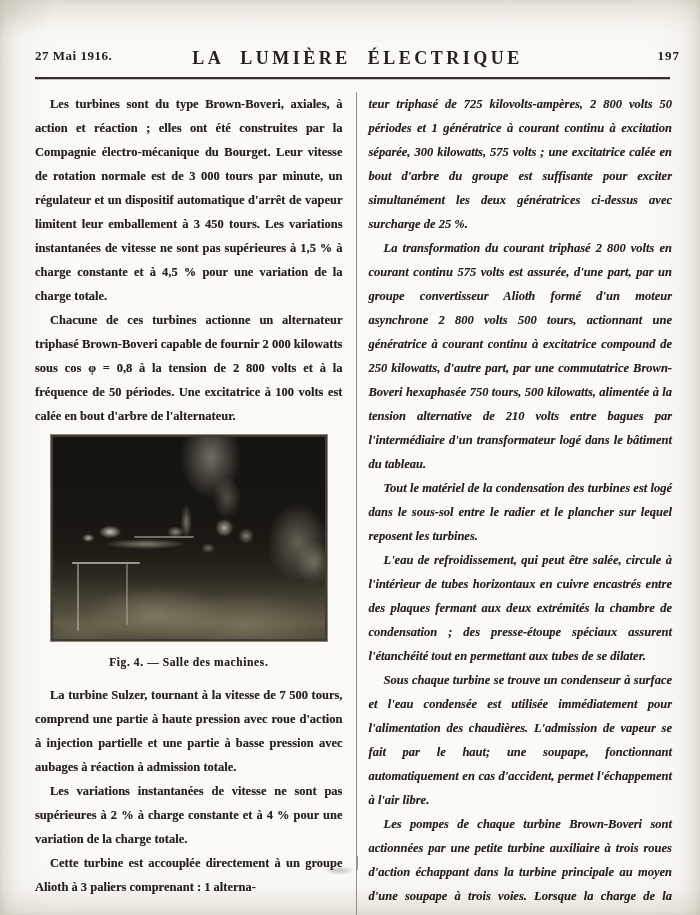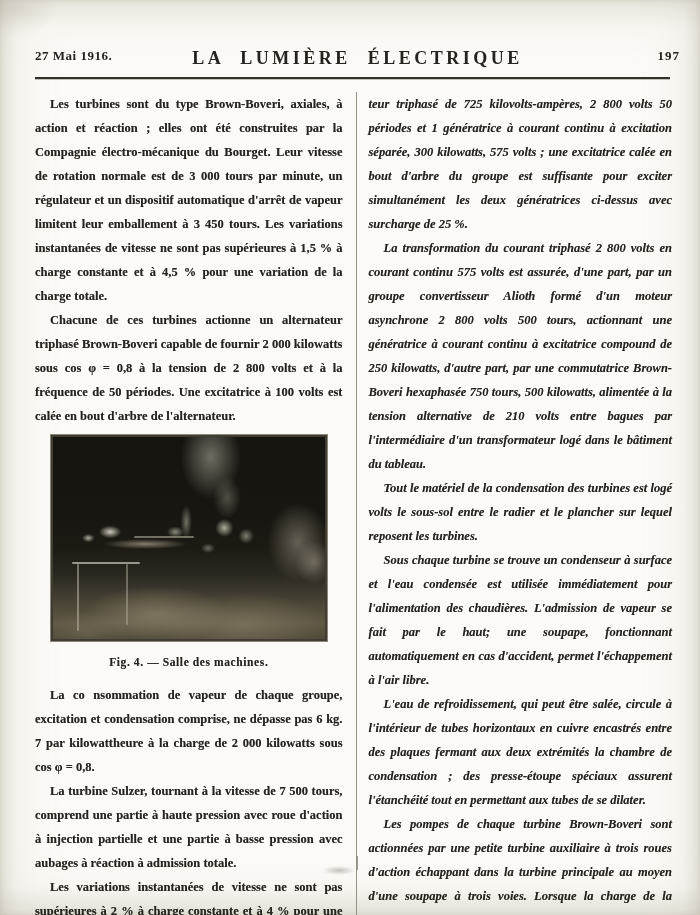--- a/index.html
+++ b/index.html
@@ -123,32 +123,31 @@
       <div class="figure">
         <div class="photo">
           <div class="ph-line ph-tabletop"></div>
           <div class="ph-line ph-leg1"></div>
           <div class="ph-line ph-leg2"></div>
           <div class="ph-line ph-shaft"></div>
         </div>
         <div class="caption">Fig. 4. — Salle des machines.</div>
       </div>
 
-      <p>La co nsommation de vapeur de chaque groupe, excitation et condensation comprise, ne dépasse pas 6 kg. 7 par kilowattheure à la charge de 2 000 kilowatts sous cos φ = 0,8.</p>
       <p>La turbine Sulzer, tournant à la vitesse de 7 500 tours, comprend une partie à haute pression avec roue d'action à injection partielle et une partie à basse pression avec aubages à réaction à admission totale.</p>
       <p>Les variations instantanées de vitesse ne sont pas supérieures à 2 % à charge constante et à 4 % pour une variation de la charge totale.</p>
       <p>Cette turbine est accouplée directement à un groupe Alioth à 3 paliers comprenant : 1 alterna-</p>
     </div>
 
     <div class="col right">
       <p class="no-indent">teur triphasé de 725 kilovolts-ampères, 2 800 volts 50 périodes et 1 génératrice à courant continu à excitation séparée, 300 kilowatts, 575 volts ; une excitatrice calée en bout d'arbre du groupe est suffisante pour exciter simultanément les deux génératrices ci-dessus avec surcharge de 25 %.</p>
       <p>La transformation du courant triphasé 2 800 volts en courant continu 575 volts est assurée, d'une part, par un groupe convertisseur Alioth formé d'un moteur asynchrone 2 800 volts 500 tours, actionnant une génératrice à courant continu à excitatrice compound de 250 kilowatts, d'autre part, par une commutatrice Brown-Boveri hexaphasée 750 tours, 500 kilowatts, alimentée à la tension alternative de 210 volts entre bagues par l'intermédiaire d'un transformateur logé dans le bâtiment du tableau.</p>
-      <p>Tout le matériel de la condensation des turbines est logé volts le sous-sol entre le radier et le plancher sur lequel reposent les turbines.</p>
+      <p>Tout le matériel de la condensation des turbines est logé dans le sous-sol entre le radier et le plancher sur lequel reposent les turbines.</p>
+      <p>L'eau de refroidissement, qui peut être salée, circule à l'intérieur de tubes horizontaux en cuivre encastrés entre des plaques fermant aux deux extrémités la chambre de condensation ; des presse-étoupe spéciaux assurent l'étanchéité tout en permettant aux tubes de se dilater.</p>
       <p>Sous chaque turbine se trouve un condenseur à surface et l'eau condensée est utilisée immédiatement pour l'alimentation des chaudières. L'admission de vapeur se fait par le haut; une soupape, fonctionnant automatiquement en cas d'accident, permet l'échappement à l'air libre.</p>
-      <p>L'eau de refroidissement, qui peut être salée, circule à l'intérieur de tubes horizontaux en cuivre encastrés entre des plaques fermant aux deux extrémités la chambre de condensation ; des presse-étoupe spéciaux assurent l'étanchéité tout en permettant aux tubes de se dilater.</p>
       <p>Les pompes de chaque turbine Brown-Boveri sont actionnées par une petite turbine auxiliaire à trois roues d'action échappant dans la turbine principale au moyen d'une soupape à trois voies. Lorsque la charge de la turbine principale tombe au-dessous d'une certaine limite (1/4 de la charge normale environ), la vapeur provenant de la petite turbine pourrait faire emballer la grande ; aussi cette soupape à trois voies est-elle asservie à la pression de la vapeur devant les tuyaux de la turbine principale. Dès que la pression devant ces tuyaux tombe au-dessous d'une certaine limite, la soupape ferme automatiquement l'échappement vers la turbine principale et met la petite turbine en communication directe avec le condenseur : un régulateur hydraulique, alimenté par l'eau prise sur la roue de la pompe à air, règle automatiquement la</p>
     </div>
 
   </div>
 
   <div class="smudge"></div>
   <div class="gutter-tick"></div>
 </div>
 
 </body></html>

